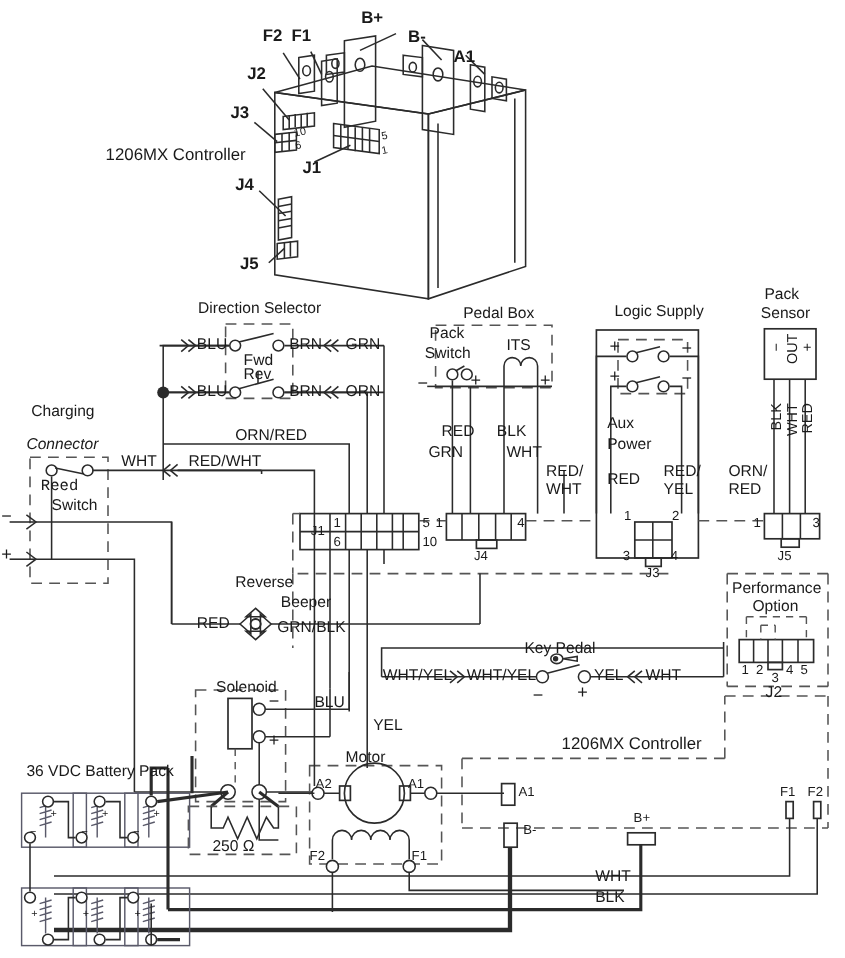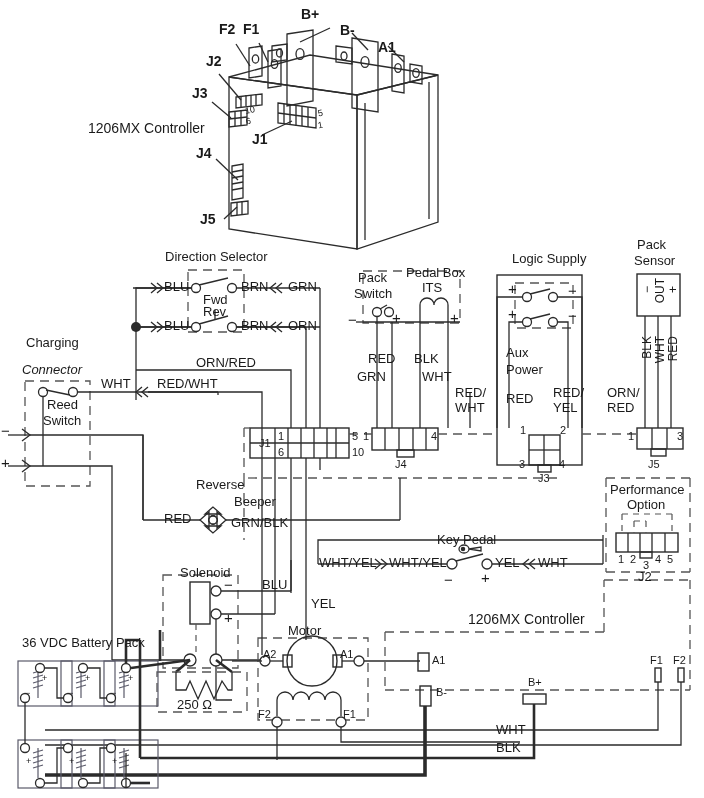--- a/index.html
+++ b/index.html
@@ -465,28 +465,28 @@
 <div class="lbl" style="left:164px;top:280px;">BLU</div>
 <div class="lbl" style="left:164px;top:319px;">BLU</div>
 <div class="lbl" style="left:241px;top:280px;">BRN</div>
 <div class="lbl" style="left:241px;top:319px;">BRN</div>
 <div class="lbl" style="left:288px;top:280px;">GRN</div>
 <div class="lbl" style="left:288px;top:319px;">ORN</div>
 <div class="lbl" style="left:196px;top:356px;">ORN/RED</div>
 
 <div class="lbl" style="left:26px;top:336px;">Charging</div>
 <div class="lbl" style="left:22px;top:363px;font-style:italic;">Connector</div>
-<div class="lbl" style="left:47px;top:398px;">Reed</div>
+<div class="lbl" style="left:34px;top:398px;font-family:Liberation Mono, monospace;">Reed</div>
 <div class="lbl" style="left:43px;top:414px;">Switch</div>
 <div class="lbl" style="left:1px;top:424px;font-size:15px;">−</div>
 <div class="lbl" style="left:1px;top:456px;font-size:15px;">+</div>
 <div class="lbl" style="left:101px;top:377px;">WHT</div>
 <div class="lbl" style="left:157px;top:377px;">RED/WHT</div>
 
-<div class="lbl" style="left:406px;top:254px;margin-top:12px;">Pedal Box</div>
+<div class="lbl" style="left:386px;top:254px;">Pedal Box</div>
 <div class="lbl" style="left:358px;top:271px;">Pack</div>
 <div class="lbl" style="left:354px;top:287px;">Switch</div>
 <div class="lbl" style="left:422px;top:281px;">ITS</div>
 <div class="lbl" style="left:348px;top:313px;font-size:15px;">−</div>
 <div class="lbl" style="left:392px;top:311px;font-size:15px;">+</div>
 <div class="lbl" style="left:450px;top:311px;font-size:15px;">+</div>
 <div class="lbl" style="left:368px;top:352px;">RED</div>
 <div class="lbl" style="left:357px;top:370px;">GRN</div>
 <div class="lbl" style="left:414px;top:352px;">BLK</div>
 <div class="lbl" style="left:422px;top:370px;">WHT</div>

